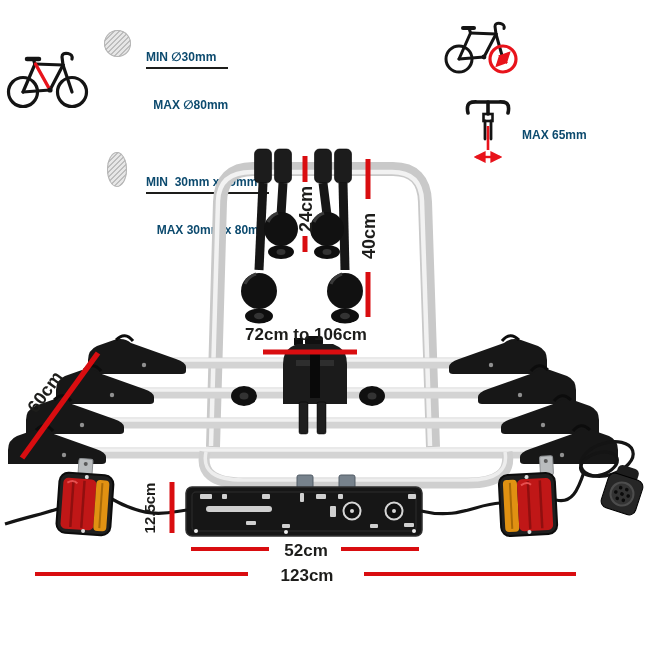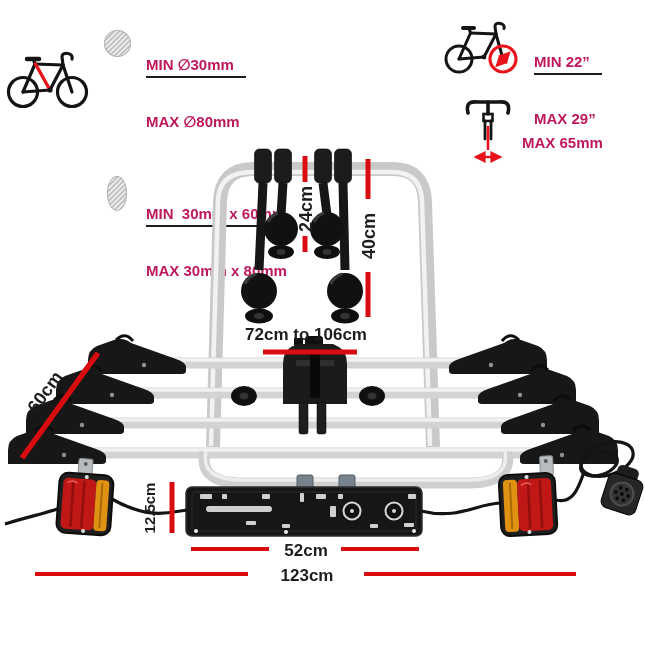--- a/index.html
+++ b/index.html
@@ -1,22 +1,22 @@
 <!DOCTYPE html>
 <html><head>
 <meta charset="utf-8">
 <style>
   html,body{margin:0;padding:0;background:#fff;}
   .stage{position:relative;width:645px;height:645px;background:#ffffff;overflow:hidden;
          font-family:"Liberation Sans","DejaVu Sans",sans-serif;}
   .abs{position:absolute;}
   
-  .spec-text{font-size:15px;font-weight:700;color:#be185d;white-space:pre;line-height:1;}
+  .spec-text{font-size:12px;font-weight:700;color:#0c4a6e;white-space:pre;line-height:1;}
   .spec-min{border-bottom:2px solid #1d1d1b;padding:0 12px 4px 0;margin-bottom:5px;}
-  .spec-max{padding-top:1px;}
+  .spec-max{padding-top:1px;text-align:right;}
   .spec-row{display:flex;align-items:flex-start;gap:15px;}
   .icon-circle{width:27px;height:27px;border-radius:50%;flex:0 0 auto;margin-top:3px;
     background:repeating-linear-gradient(135deg,#bdbdbd 0 1.6px,#e7e7e7 1.6px 3.6px);
     box-shadow:inset 0 0 0 1px #b5b5b5;}
   .icon-oval{width:20px;height:35px;border-radius:50%;flex:0 0 auto;margin:0 4px 0 3px;
     background:repeating-linear-gradient(135deg,#bdbdbd 0 1.6px,#e7e7e7 1.6px 3.6px);
     box-shadow:inset 0 0 0 1px #b5b5b5;}
   
   svg text{font-family:"Liberation Sans","DejaVu Sans",sans-serif;font-weight:700;fill:#1d1d1b;}
   .dim{text-anchor:middle;dominant-baseline:central;}
@@ -76,24 +76,20 @@
       <line x1="26.5" y1="16" x2="52" y2="17"></line>
       <line x1="52" y1="17" x2="40" y2="40"></line>
       <line x1="52" y1="17" x2="59" y2="42"></line>
       <path d="M52,17 L51,9.5 Q51,5.5 56.5,6.5 Q61,7.5 60,11.5"></path>
     </g>
     <circle cx="59" cy="42" r="13" fill="none" stroke="#e8131b" stroke-width="3.2"></circle>
     <line x1="53" y1="48.5" x2="65" y2="36" stroke="#e8131b" stroke-width="2.4" marker-start="url(#arr)" marker-end="url(#arr)"></line>
     <circle cx="40" cy="40" r="2.4" fill="#141414"></circle>
   </svg>
 
-  <div class="abs spec-text" style="left:534px;top:24px">
-    <div class="spec-min">MIN 22”</div>
-    <div class="spec-max">MAX 29”</div>
-  </div>
 
   <svg class="abs" style="left:463px;top:92px" width="50" height="72" viewBox="0 0 50 72">
     <defs>
       <marker id="arr2" viewBox="0 0 10 10" refX="8" refY="5" markerWidth="5" markerHeight="5" orient="auto-start-reverse">
         <path d="M0,0 L10,5 L0,10 Z" fill="#e8131b"></path>
       </marker>
     </defs>
     <g fill="none" stroke="#141414" stroke-linecap="round">
       <path d="M5,21 C2,8 11,10 16,10 L34,10 C39,10 48,8 45,21" stroke-width="3.6"></path>
       <line x1="25" y1="10" x2="25" y2="22" stroke-width="3.6"></line>

